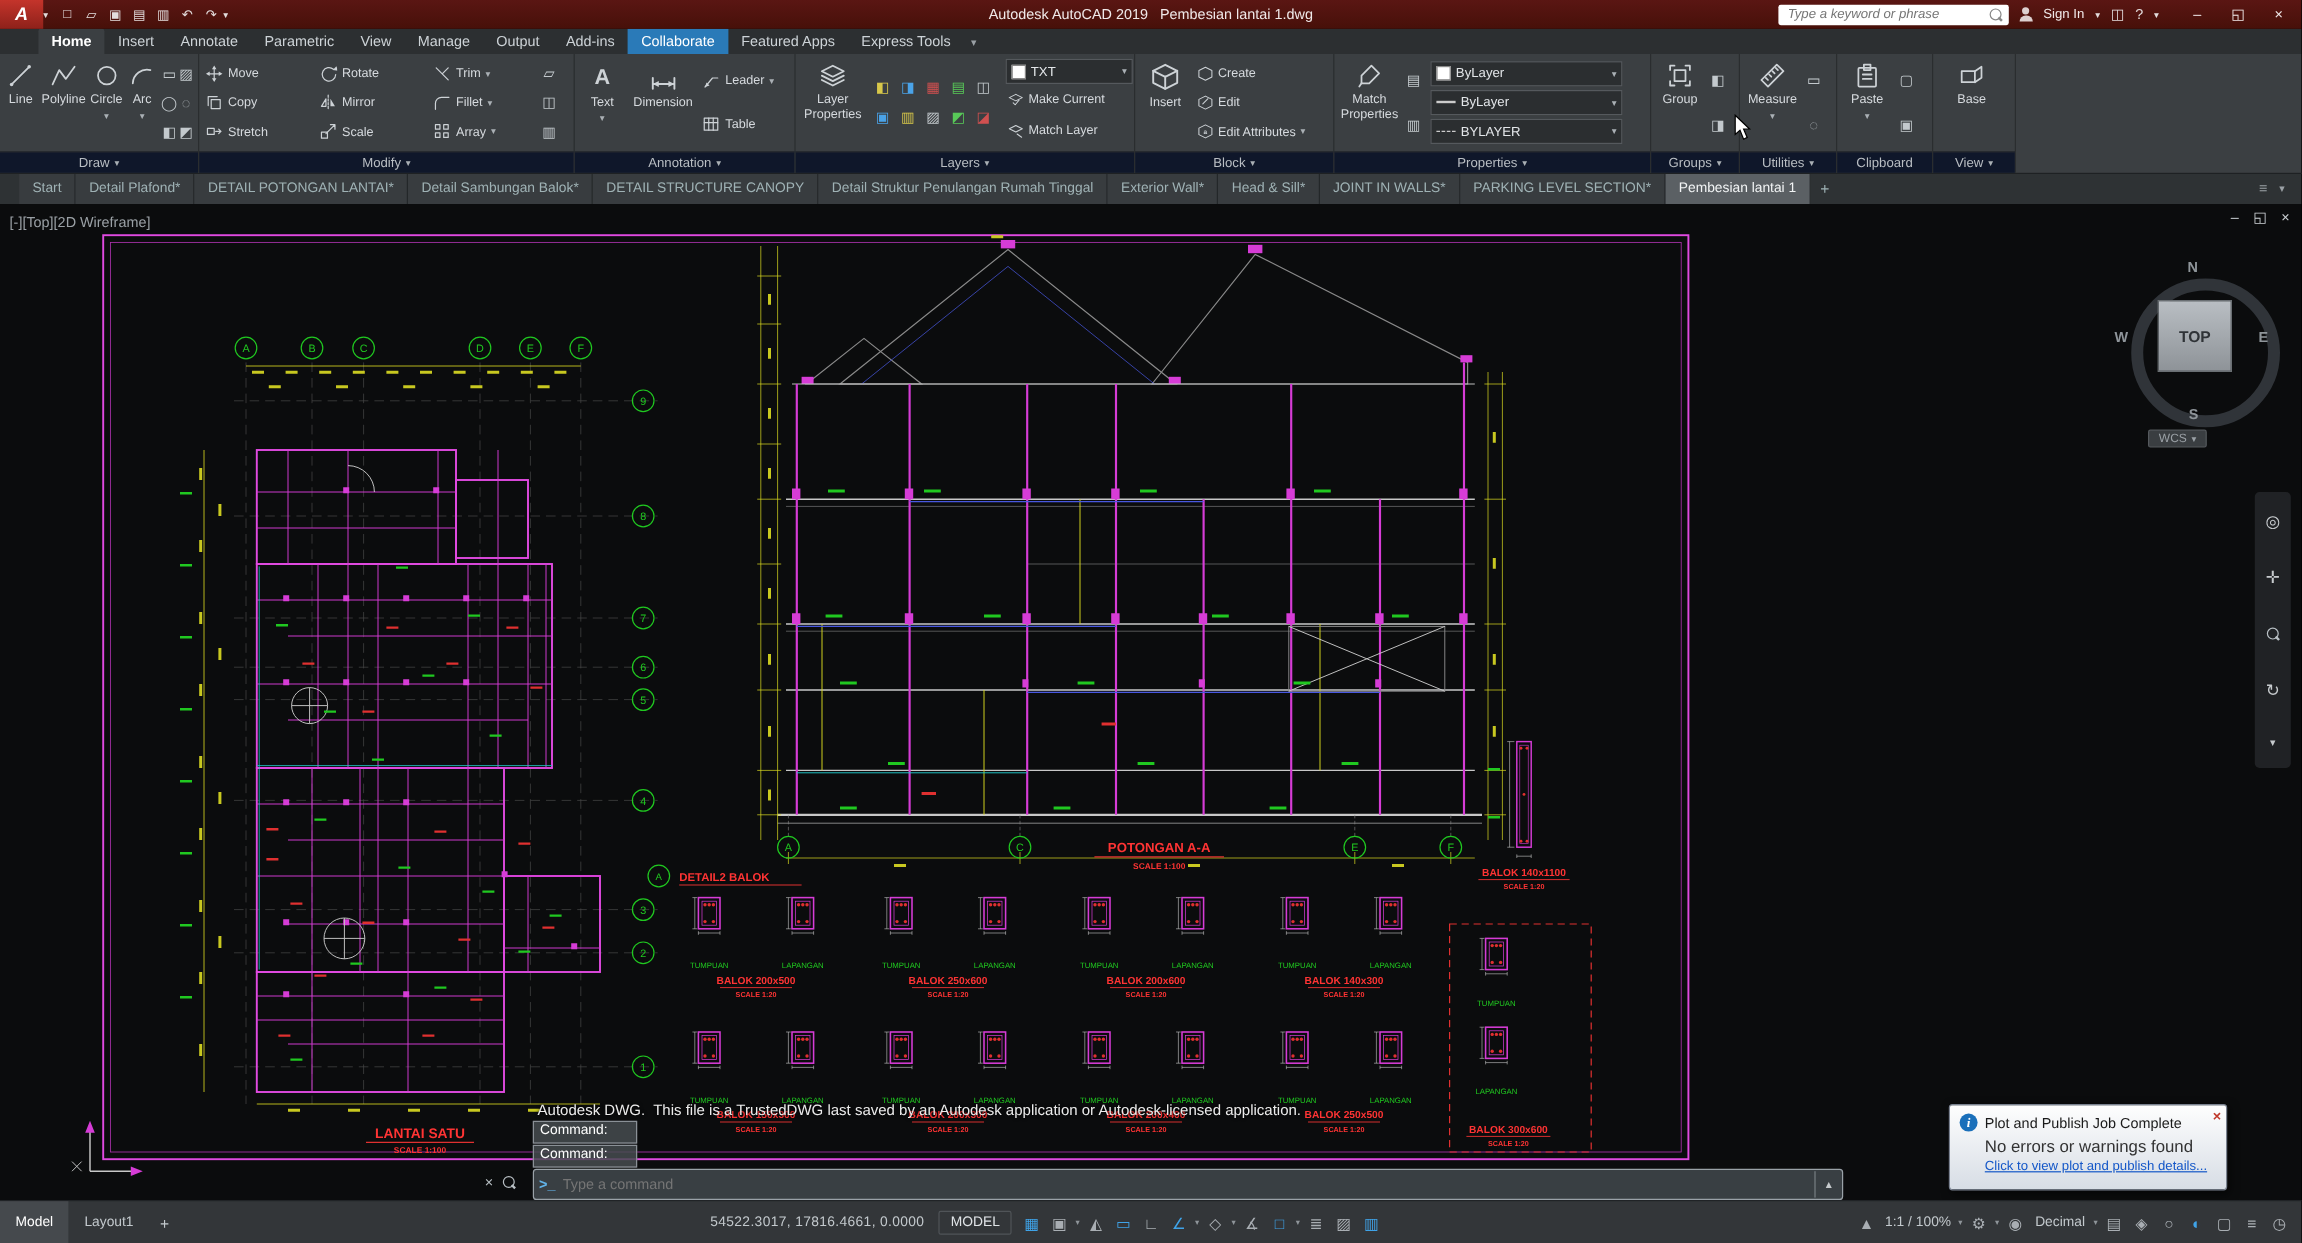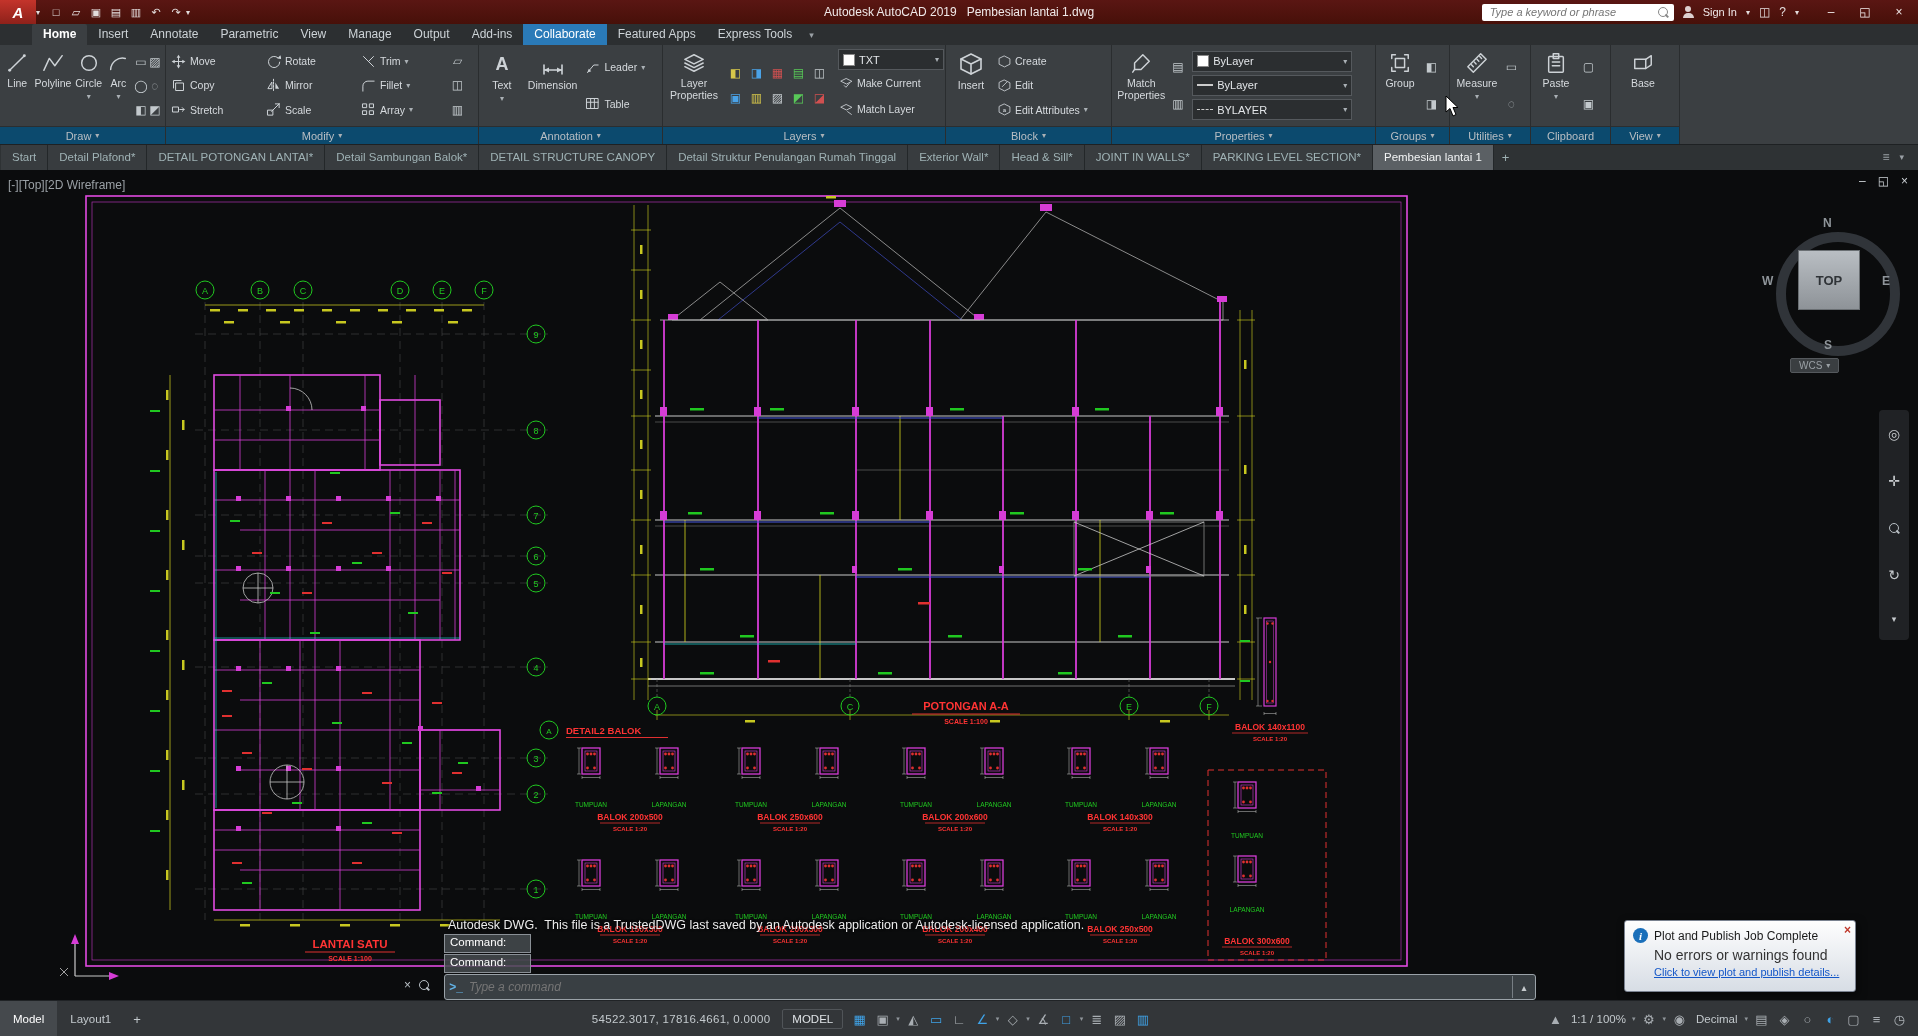--- a/index.html
+++ b/index.html
@@ -27,39 +27,39 @@
 
 .rtabs{position:absolute;top:24px;left:0;right:0;height:21px;background:#2c2f31;display:flex;align-items:flex-end;padding-left:32px;z-index:49}
 .rtab{padding:3px 11px 4px;font-size:12px;color:#cdd3d7;white-space:nowrap}
 .rtab.active{background:#3b3f42;color:#fff;border-radius:2px 2px 0 0;font-weight:bold}
 .rtab.hl{background:#2a7ab8;color:#fff}
 .rtab-extra{margin-left:6px;font-size:9px;color:#9aa0a5;padding-bottom:5px}
 
 .ribbon{position:absolute;top:45px;left:0;right:0;height:99px;background:#3b3f42;border-bottom:1px solid #1e2123;display:flex;z-index:48}
 .panel{height:99px;border-right:1px solid #2a2d2f;display:flex;flex-direction:column;flex:none}
 .pbody{flex:1;display:flex;align-items:stretch;padding:2px 3px;gap:3px;overflow:hidden}
-.plabel{height:17px;font-size:11px;color:#b9bec3;display:flex;align-items:center;justify-content:center;gap:4px;background:#0c4a6e;border-top:1px solid #2b2e30}
+.plabel{height:17px;font-size:11px;color:#b9bec3;display:flex;align-items:center;justify-content:center;gap:4px;background:#0f172a;border-top:1px solid #2b2e30}
 .bb{display:flex;flex-direction:column;align-items:center;padding-top:5px;gap:3px;border-radius:2px}
 .bb .bl{font-size:10.5px;color:#d6dade;text-align:center;line-height:1.15}
 .vcol{display:flex;flex-direction:column;justify-content:space-around;padding:2px 0}
 .sb{display:flex;align-items:center;gap:4px;font-size:10.5px;color:#d6dade;padding:0 2px;height:25px;white-space:nowrap}
 .gl{font-size:12px;color:#c3c9cd;width:15px;text-align:center;line-height:1}
 .minigrid{display:grid;grid-template-columns:14px 14px;grid-auto-rows:24px;align-items:center;justify-items:center;padding-top:3px}
 .icons-2col{display:grid;grid-template-columns:repeat(5,21px);grid-auto-rows:25px;align-items:center;justify-items:center}
 .combo{display:flex;align-items:center;gap:4px;background:#2b2e30;border:1px solid #55595d;height:19px;padding:0 4px;font-size:11px;color:#e3e6e9}
 .combo .sw{width:10px;height:10px;background:#fff;border:1px solid #888;flex:none}
 .combo .lnw{width:16px;border-top:2px solid #ccc;flex:none}
 .combo .lnt{width:16px;border-top:1px dashed #ccc;flex:none}
 .combo .cc{margin-left:auto;font-size:8px;color:#aab0b5}
 .caretch{font-size:8px;color:#aab0b5}
 svg.i{stroke:#cdd2d6;fill:none;stroke-width:1.6;stroke-linecap:round;stroke-linejoin:round}
 svg.i .if{fill:#cdd2d6;stroke:none}
 svg.i text{fill:#cdd2d6;stroke:none;font-family:"Liberation Sans",sans-serif;font-weight:bold;text-anchor:middle}
 
-.dtabs{position:absolute;top:144px;left:0;right:0;height:26px;background:#2e3234;display:flex;align-items:stretch;padding-left:1px;z-index:47}
+.dtabs{position:absolute;top:144px;left:0;right:0;height:26px;background:#2e3234;display:flex;align-items:stretch;padding-left:16px;z-index:47}
 .dtab{display:flex;align-items:center;padding:0 11px;font-size:11.5px;color:#9fb2b5;border-right:1px solid #232729;background:#383c3f;white-space:nowrap}
 .dtab.active{background:#5b6064;color:#f2f4f5}
 .dtab-plus{display:flex;align-items:center;padding:0 8px;color:#9fb2b5;font-size:13px}
 .dtab-ovf{margin-left:auto;display:flex;align-items:center;gap:10px;padding-right:14px;color:#9aa0a5;font-size:12px}
 
 .canvas{position:absolute;top:170px;left:0;width:1918px;height:830px;background:#0b0c0d;overflow:hidden;z-index:1}
 .vplabel{position:absolute;left:8px;top:8px;font-size:12px;color:#9aa0a5;z-index:5}
 .vwinbtns{position:absolute;right:10px;top:4px;display:flex;gap:12px;color:#cdd2d6;font-size:12px;z-index:5}
 svg.cad{position:absolute;left:0;top:0}
 svg.cad .s-mg{stroke:#d63cd6;fill:none}
@@ -84,21 +84,21 @@
 .vc-face{position:absolute;left:30px;top:34px;width:60px;height:58px;background:linear-gradient(#b9bec3,#8e9398);border:1px solid #6a6f73;display:flex;align-items:center;justify-content:center;font-size:13px;font-weight:bold;color:#2f3337}
 .vc-l{position:absolute;color:#8f959a;font-size:12px;font-weight:bold}
 .wcsbtn{position:absolute;left:22px;top:142px;background:#3a3e41;border:1px solid #55595d;border-radius:2px;color:#9aa0a5;font-size:10px;padding:1px 8px;display:flex;gap:4px;align-items:center}
 
 .navbar{position:absolute;left:1879px;top:240px;width:30px;height:230px;background:rgba(90,95,100,.28);border-radius:4px;display:flex;flex-direction:column;align-items:center;justify-content:space-around;z-index:4;color:#c6cacd;font-size:14px}
 
 .trust{position:absolute;left:448px;top:748px;font-size:12.5px;color:#ececec;white-space:pre;z-index:6;text-shadow:0 0 3px #000}
 .cmdbox{position:absolute;left:444px;width:80px;height:17px;background:rgba(70,76,80,.85);border:1px solid #8a9096;color:#fff;font-size:11.5px;line-height:15px;padding-left:5px;z-index:6}
 .cmdbar{position:absolute;left:444px;top:804px;width:1090px;height:24px;background:rgba(62,68,72,.92);border:1px solid #9aa2a8;border-radius:3px;display:flex;align-items:center;z-index:6}
 .cmdbar .pr{width:22px;text-align:center;color:#62b3e8;font-size:12px;font-weight:bold}
-.cmdbar input{flex:1;background:transparent;border:0;outline:0;color:#d8dcdf;font-size:12px;font-style:italic;font-family:"Liberation Sans",sans-serif}
+.cmdbar input{flex:1;background:transparent;border:0;outline:0;color:#d8dcdf;font-size:12px;font-family:"Liberation Sans",sans-serif}
 .cmdbar .upbtn{width:22px;height:22px;border-left:1px solid #777e84;display:flex;align-items:center;justify-content:center;color:#c6cacd;font-size:10px}
 .cmdxtra{position:absolute;top:808px;z-index:6;color:#b9c0c5;font-size:12px;display:flex;align-items:center;gap:8px}
 
 .toast{position:absolute;left:1624px;top:750px;width:232px;height:72px;background:linear-gradient(#fefefe,#d7dde5);border:1px solid #7a8290;border-radius:3px;box-shadow:2px 3px 8px rgba(0,0,0,.55);z-index:10;padding:7px 8px;box-sizing:border-box}
 .toast .trow{display:flex;align-items:center;gap:6px}
 .toast .info{width:15px;height:15px;border-radius:50%;background:#1a6fba;color:#fff;font-size:11px;font-weight:bold;font-style:italic;display:flex;align-items:center;justify-content:center;font-family:"Liberation Serif",serif;flex:none}
 .toast .tt{font-size:12px;font-weight:normal;color:#1a1a1a}
 .toast .tm{font-size:14px;color:#333;margin:4px 0 3px 21px}
 .toast .tl{font-size:11px;color:#1457c8;text-decoration:underline;margin-left:21px;display:block}
 .toast .tx{position:absolute;right:4px;top:2px;color:#c0392b;font-size:12px;font-weight:bold}

